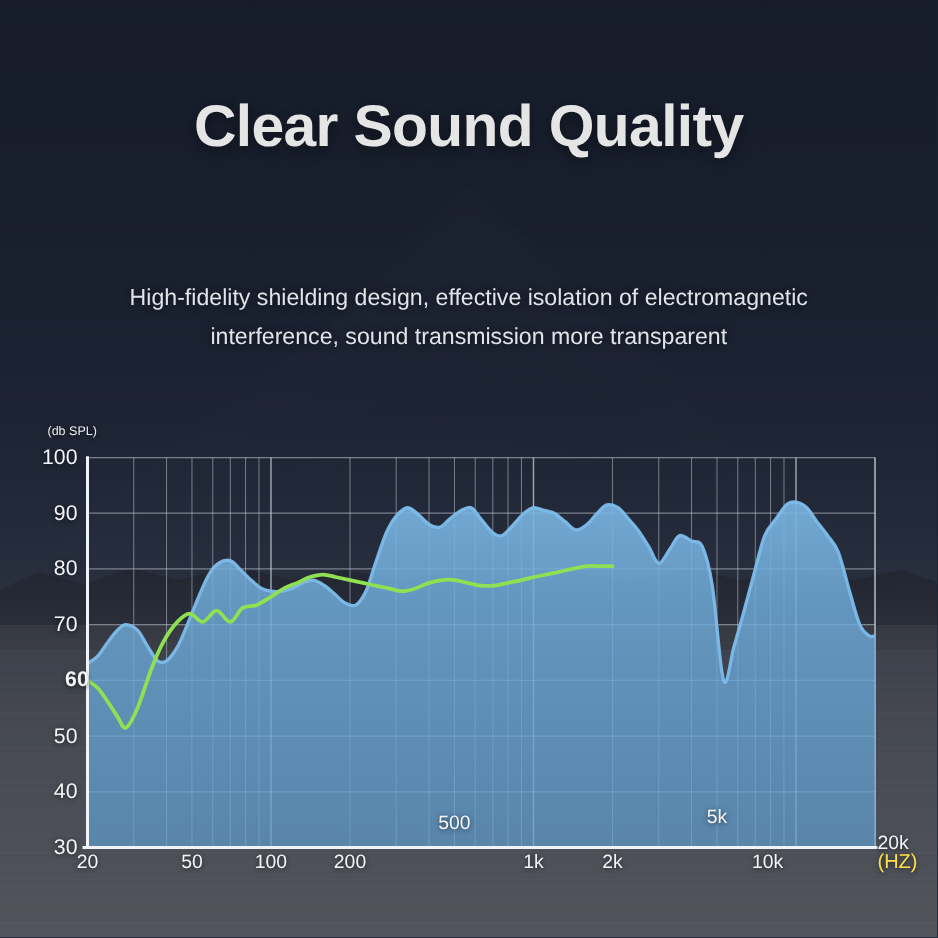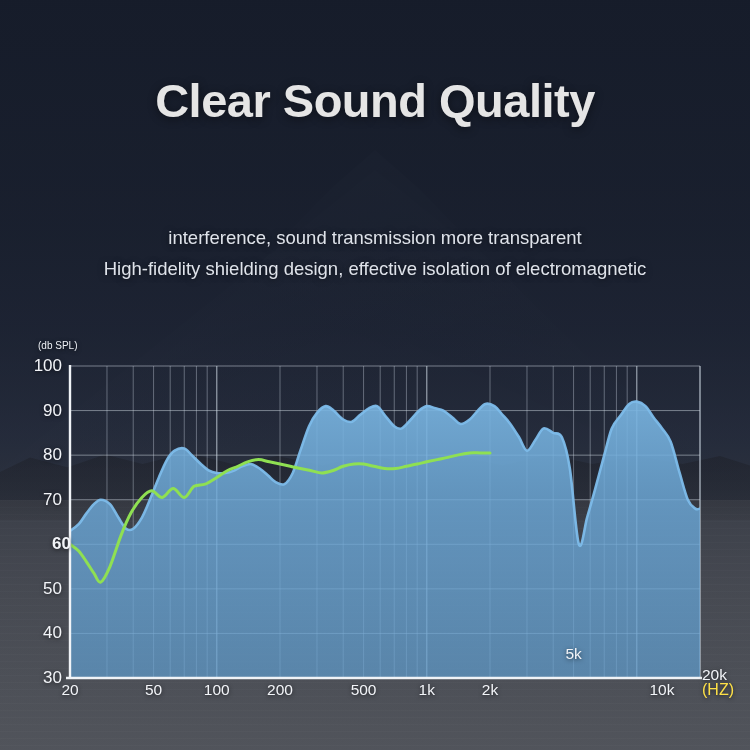--- a/index.html
+++ b/index.html
@@ -102,22 +102,22 @@
   <div class="bg-lake"></div>
   <div class="bg-lake-streaks"></div>
   <div class="bg-ridge"></div>
   <div class="bg-veil"></div>
 
   <div class="headline">
     <span class="l1">Clear Sound Quality</span>
   </div>
 
   <div class="subhead">
+    <span>High-fidelity shielding design, effective isolation of electromagnetic</span>
     <span>interference, sound transmission more transparent</span>
-    <span>High-fidelity shielding design, effective isolation of electromagnetic</span>
   </div>
 
   <div class="ylabel-unit">(db SPL)</div>
 
   <div class="chart-wrap">
     <svg class="plot" width="750" height="400" viewBox="0 0 750 400">
       <defs>
         <linearGradient id="blueFill" x1="0" y1="0" x2="0" y2="1">
           <stop offset="0%" stop-color="#79b4e0" stop-opacity="0.92"></stop>
           <stop offset="45%" stop-color="#6aa6d6" stop-opacity="0.80"></stop>
@@ -188,22 +188,22 @@
       <div class="ytick" style="left: 31px; top: 534.286px; font-weight: bold;">60</div>
       <div class="ytick" style="left: 22px; top: 578.857px;">50</div>
       <div class="ytick" style="left: 22px; top: 623.429px;">40</div>
       <div class="ytick" style="left: 22px; top: 668px;">30</div>
     </div>
   <div id="xticks">
       <div class="xtick" style="width: 54px; left: 43px; top: 681px;">20</div>
       <div class="xtick" style="width: 54px; left: 126.567px; top: 681px;">50</div>
       <div class="xtick" style="width: 54px; left: 189.784px; top: 681px;">100</div>
       <div class="xtick" style="width: 54px; left: 253px; top: 681px;">200</div>
-      <div class="xtick" style="width: 54px; left: 336.567px; top: 681px;">500</div>
+      <div class="xtick" style="width: 54px; left: 336.567px; top: 650px;">500</div>
       <div class="xtick" style="width: 54px; left: 399.784px; top: 681px;">1k</div>
       <div class="xtick" style="width: 54px; left: 463px; top: 681px;">2k</div>
       <div class="xtick" style="width: 54px; left: 546.567px; top: 645px;">5k</div>
-      <div class="xtick" style="width: 54px; left: 635px; top: 681px;">10k</div>
+      <div class="xtick" style="width: 54px; left: 587px; top: 681px;">10k</div>
       <div class="xtick" style="width: 54px; left: 673px; top: 666px; text-align: right;">20k</div>
     </div>
   <div class="xunit" id="xunit" style="left:702px;top:681px;">(HZ)</div>
 
 </div>
 
 </body></html>

